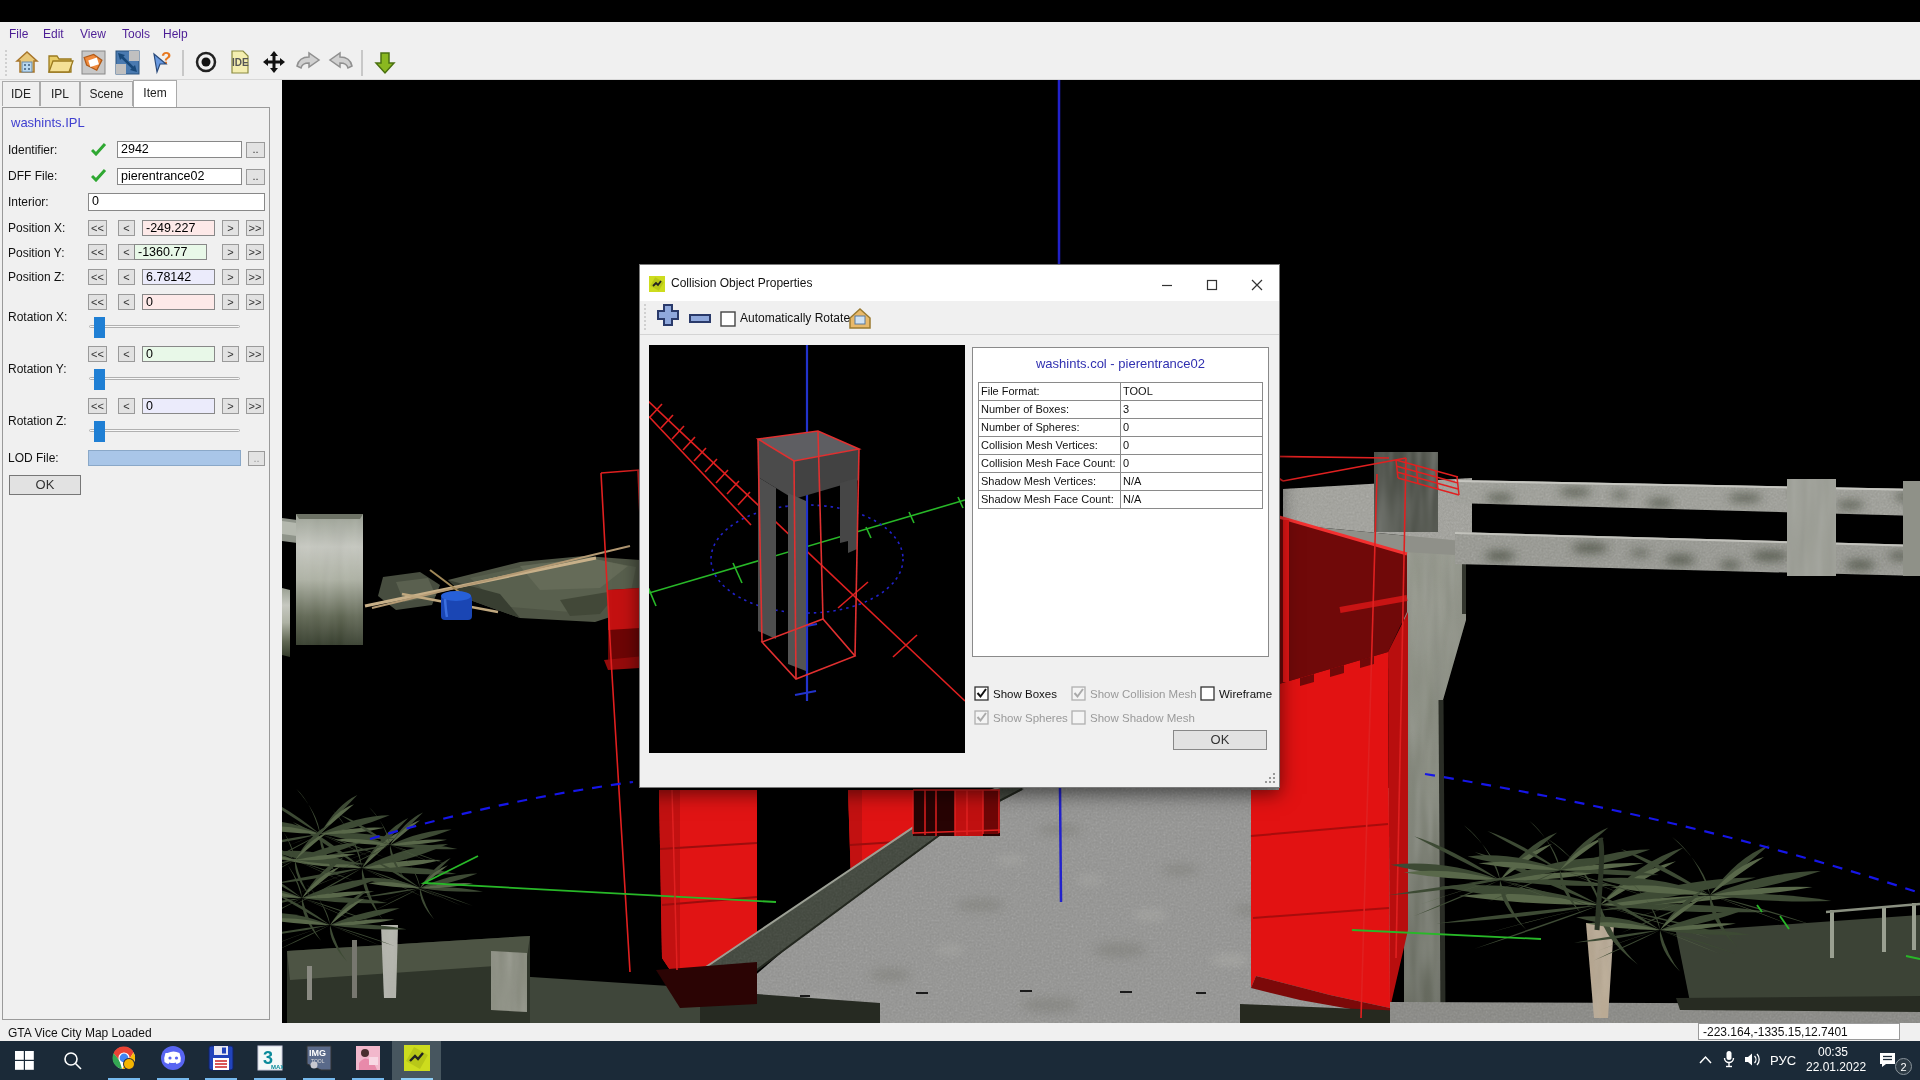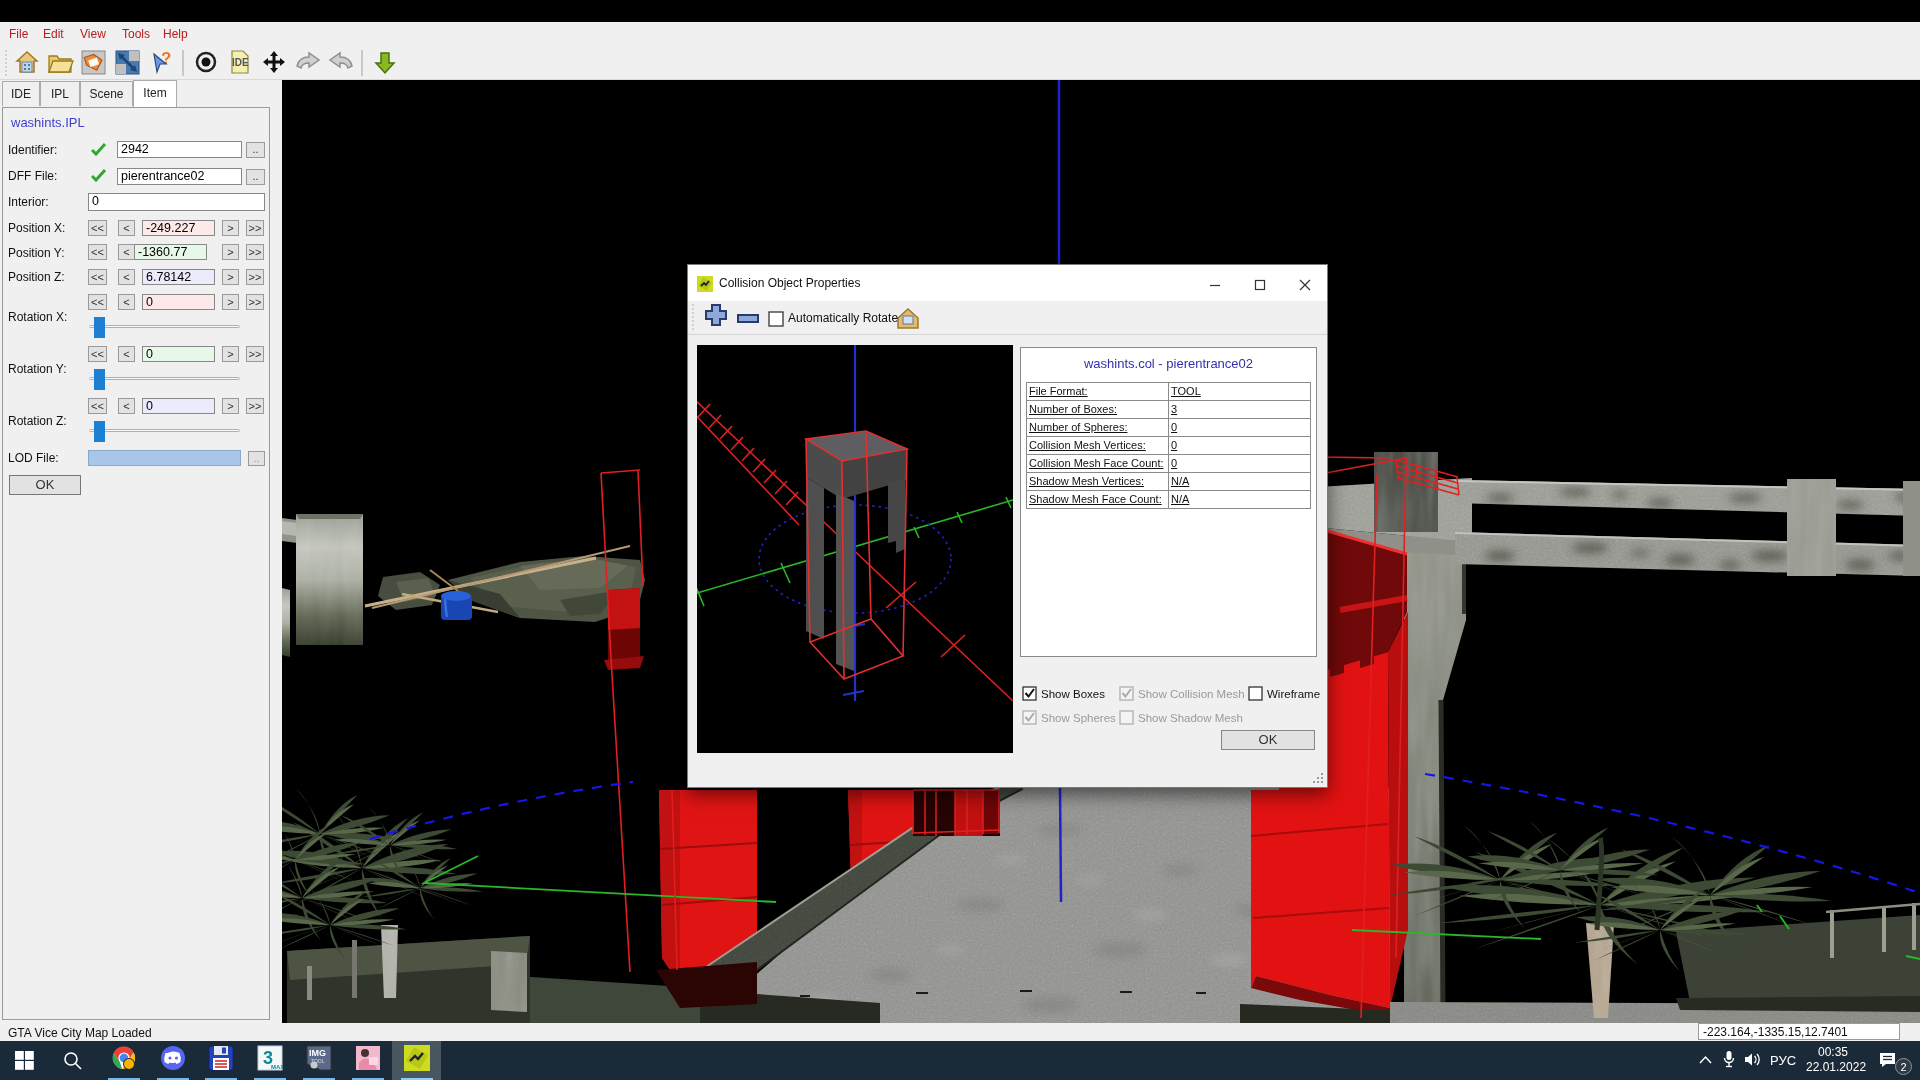--- a/index.html
+++ b/index.html
@@ -3,45 +3,45 @@
 <meta charset="utf-8">
 <style>
 * { margin:0; padding:0; box-sizing:border-box; }
 html,body { width:1920px; height:1080px; overflow:hidden; background:#000; font-family:"Liberation Sans", sans-serif; }
 #root { position:absolute; left:0; top:0; width:1920px; height:1080px; background:#000; }
 
 #titlebar { position:absolute; left:0; top:0; width:1920px; height:22px; background:#ffffff; }
 #titlebar .ticon { position:absolute; left:8px; top:1px; width:15px; height:15px; }
 #titlebar .ttext { position:absolute; left:30px; top:3px; font-size:12px; color:#222; }
 .capbtn { position:absolute; top:0; width:14px; height:14px; color:#666; }
-#menubar { position:absolute; left:0; top:22px; width:1920px; height:24px; background:#f0f0f0; font-size:12px; color:#b91c1c; }
+#menubar { position:absolute; left:0; top:22px; width:1920px; height:24px; background:#f0f0f0; font-size:12px; color:#4c1d95; }
 #menubar span { position:absolute; top:5px; }
 #toolbar { position:absolute; left:0; top:46px; width:1920px; height:34px; background:#f0f0f0; border-bottom:1px solid #d8d8d8; }
 
 #leftpanel { position:absolute; left:0; top:80px; width:282px; height:943px; background:#f0f0f0; }
 .tab { position:absolute; top:1px; height:25px; background:#f0f0f0; border:1px solid #aaa; border-bottom:none; font-size:12px; color:#222; text-align:center; padding-top:5px; }
 .tab.active { background:#ffffff; top:0; height:27px; z-index:3; }
 #groupbox { position:absolute; left:2px; top:27px; width:268px; height:913px; border:1px solid #9a9a9a; background:#f0f0f0; }
 .flabel { position:absolute; left:8px; font-size:12px; color:#111; }
 .tfield { position:absolute; background:#fff; border:1px solid #888; font-size:12.5px; color:#000; padding:0 3px; line-height:15px; }
 .btn { position:absolute; background:#e2e2e2; border:1px solid #9a9a9a; font-size:11px; color:#333; text-align:center; }
 .sbtn { font-size:11px; line-height:14px; }
 .check { position:absolute; width:16px; height:14px; }
 .slider-track { position:absolute; height:3px; border:1px solid #b0b0b0; border-radius:2px; background:#f8f8f8; }
 .slider-handle { position:absolute; width:11px; height:21px; background:#1f7fd4; }
 
 #viewport { position:absolute; left:282px; top:80px; width:1638px; height:943px; background:#000; overflow:hidden; }
 
-#dialog { position:absolute; left:639px; top:264px; width:641px; height:524px; background:#f0f0f0; border:1px solid #7a7a7a; box-shadow:0 6px 18px rgba(0,0,0,0.55);margin-left:48px; }
+#dialog { position:absolute; left:639px; top:264px; width:641px; height:524px; background:#f0f0f0; border:1px solid #7a7a7a; box-shadow:0 6px 18px rgba(0,0,0,0.55); }
 #dlg-title { position:absolute; left:0; top:0; width:100%; height:36px; background:#ffffff; }
 #dlg-title .ttext { position:absolute; left:31px; top:11px; font-size:12px; color:#111; }
 #dlg-toolbar { position:absolute; left:0; top:36px; width:100%; height:34px; background:#f0f0f0; border-bottom:1px solid #d4d4d4; }
 #dlg-preview { position:absolute; left:9px; top:80px; width:316px; height:408px; background:#000; }
 #dlg-props { position:absolute; left:332px; top:82px; width:297px; height:310px; background:#ffffff; border:1px solid #8a8a8a; }
-.ptable-cell { position:absolute; border:1px solid #8a8a8a; font-size:11px; color:#111; padding:2px 2px 0; background:#fff; white-space:nowrap; overflow:hidden;text-decoration:underline; }
+.ptable-cell { position:absolute; border:1px solid #8a8a8a; font-size:11px; color:#111; padding:2px 2px 0; background:#fff; white-space:nowrap; overflow:hidden; }
 .dchk-label { position:absolute; font-size:11.5px; }
 
 #statusbar { position:absolute; left:0; top:1023px; width:1920px; height:18px; background:#f0f0f0; font-size:12px; color:#111; }
 
 #taskbar { position:absolute; left:0; top:1041px; width:1920px; height:39px; background:#1b2a38; }
 .tbicon { position:absolute; top:4px; width:26px; height:26px; }
 .tbline { position:absolute; top:37px; height:2px; background:#76b9ed; }
 .trayt { position:absolute; color:#fff; font-size:12px; }
 </style>
 </head>

